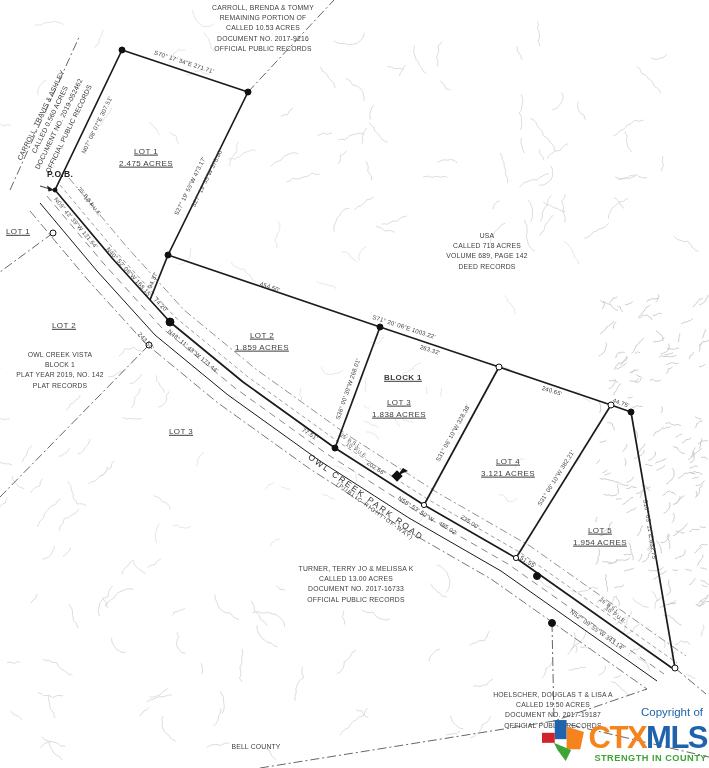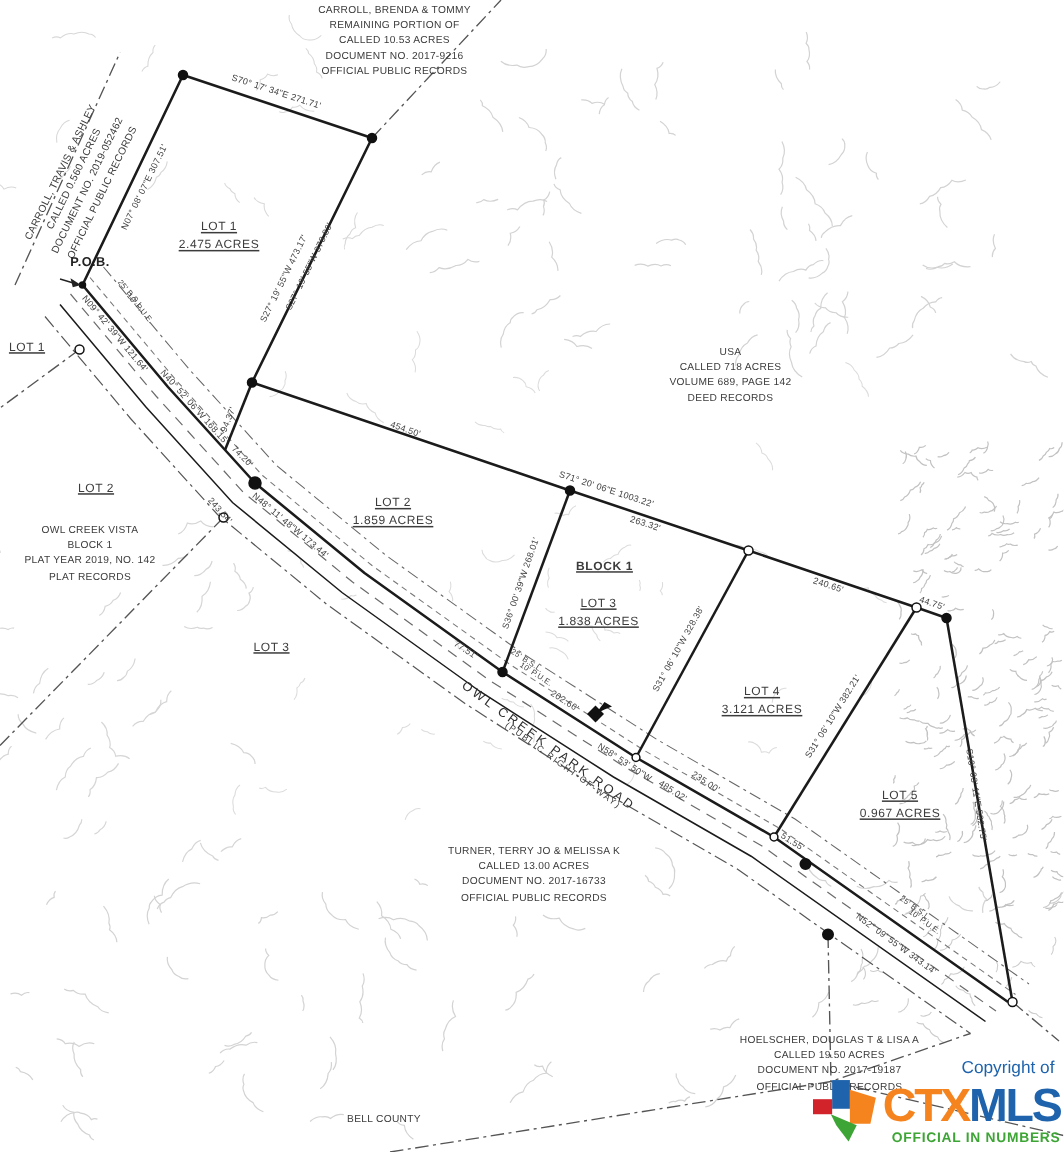--- a/index.html
+++ b/index.html
@@ -478,21 +478,21 @@
       <div class="lbl owner" style="left: 256px; top: 747px; transform: translate(-50%, -50%) rotate(0deg);">BELL COUNTY</div>
       <div class="lbl lot" style="left: 146px; top: 158px; transform: translate(-50%, -50%) rotate(0deg);">LOT 1
 2.475 ACRES</div>
       <div class="lbl lot" style="left: 262px; top: 342px; transform: translate(-50%, -50%) rotate(0deg);">LOT 2
 1.859 ACRES</div>
       <div class="lbl lot" style="left: 399px; top: 409px; transform: translate(-50%, -50%) rotate(0deg);">LOT 3
 1.838 ACRES</div>
       <div class="lbl lot" style="left: 508px; top: 468px; transform: translate(-50%, -50%) rotate(0deg);">LOT 4
 3.121 ACRES</div>
       <div class="lbl lot" style="left: 600px; top: 537px; transform: translate(-50%, -50%) rotate(0deg);">LOT 5
-0.967 ACRES</div>
+1.954 ACRES</div>
       <div class="lbl lot bold" style="left: 403px; top: 378px; transform: translate(-50%, -50%) rotate(0deg); text-align: center;">BLOCK 1</div>
       <div class="lbl lot" style="left: 18px; top: 232px; transform: translate(-50%, -50%) rotate(0deg);">LOT 1</div>
       <div class="lbl lot" style="left: 64px; top: 326px; transform: translate(-50%, -50%) rotate(0deg);">LOT 2</div>
       <div class="lbl lot" style="left: 181px; top: 432px; transform: translate(-50%, -50%) rotate(0deg);">LOT 3</div>
       <div class="lbl pob" style="left: 32px; top: 174px; transform: translate(-50%, -50%) rotate(0deg); margin-left: 28px;">P.O.B.</div>
       <div class="lbl bearing" style="left: 184px; top: 62px; transform: translate(-50%, -50%) rotate(18deg);">S70° 17' 34"E   271.71'</div>
       <div class="lbl bearing" style="left: 97px; top: 125px; transform: translate(-50%, -50%) rotate(-64deg);">N07° 08' 07"E   307.51'</div>
       <div class="lbl bearing" style="left: 190px; top: 186px; transform: translate(-50%, -50%) rotate(-64deg);">S27° 19' 55"W   473.17'</div>
       <div class="lbl bearing" style="left: 207px; top: 178px; transform: translate(-50%, -50%) rotate(-64deg);">S27° 19' 55"W   378.80'</div>
       <div class="lbl bearing" style="left: 153px; top: 280px; transform: translate(-50%, -50%) rotate(-68deg);">94.37'</div>
@@ -531,17 +531,17 @@
     <div class="copyright">Copyright of</div>
     <div class="logo-row">
       <svg width="46" height="44" viewBox="0 0 50 46">
         <rect x="14" y="0" width="13" height="21" fill="#1E63AC"></rect>
         <rect x="0" y="14" width="14" height="11" fill="#D2232A"></rect>
         <polygon points="27,7 46,13 42,32 27,32" fill="#F5841F"></polygon>
         <polygon points="13,25 32,33 26,45 17,33" fill="#3DA535"></polygon>
       </svg>
       <div>
         <span class="ctxmls"><span class="ctx">CTX</span><span class="mls">MLS</span></span>
-        <div class="tagline">OFFICIAL IN NUMBERS</div>
+        <div class="tagline">STRENGTH IN COUNTY</div>
       </div>
     </div>
   </div>
 </div>
 
 </body></html>

